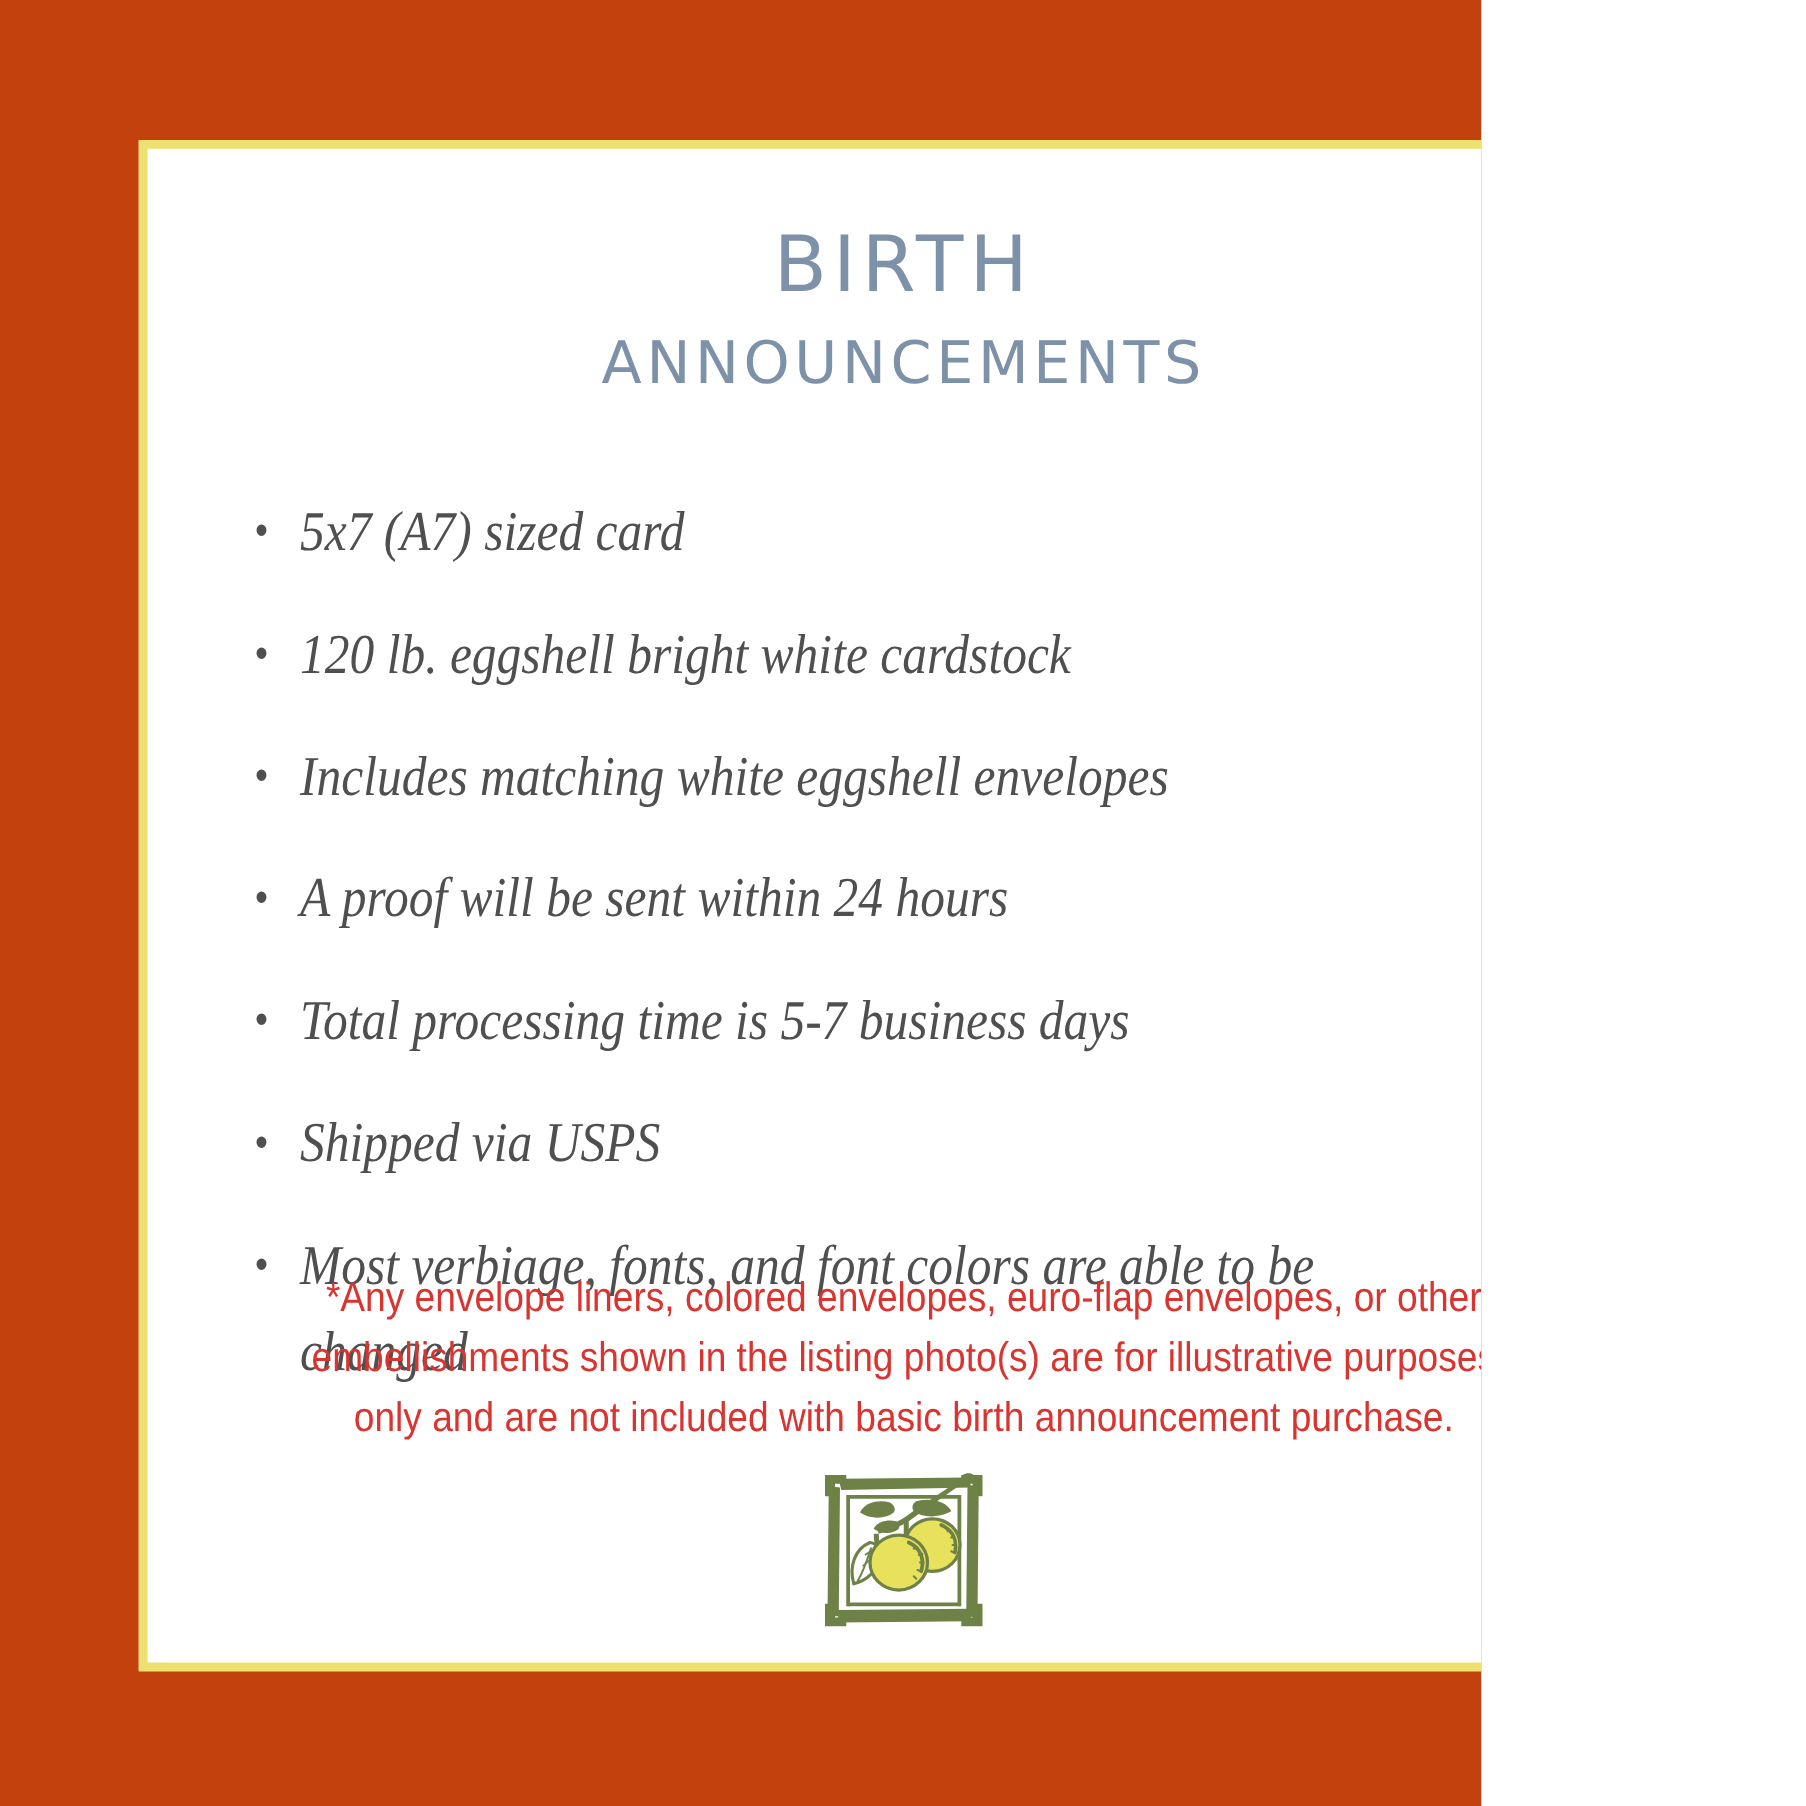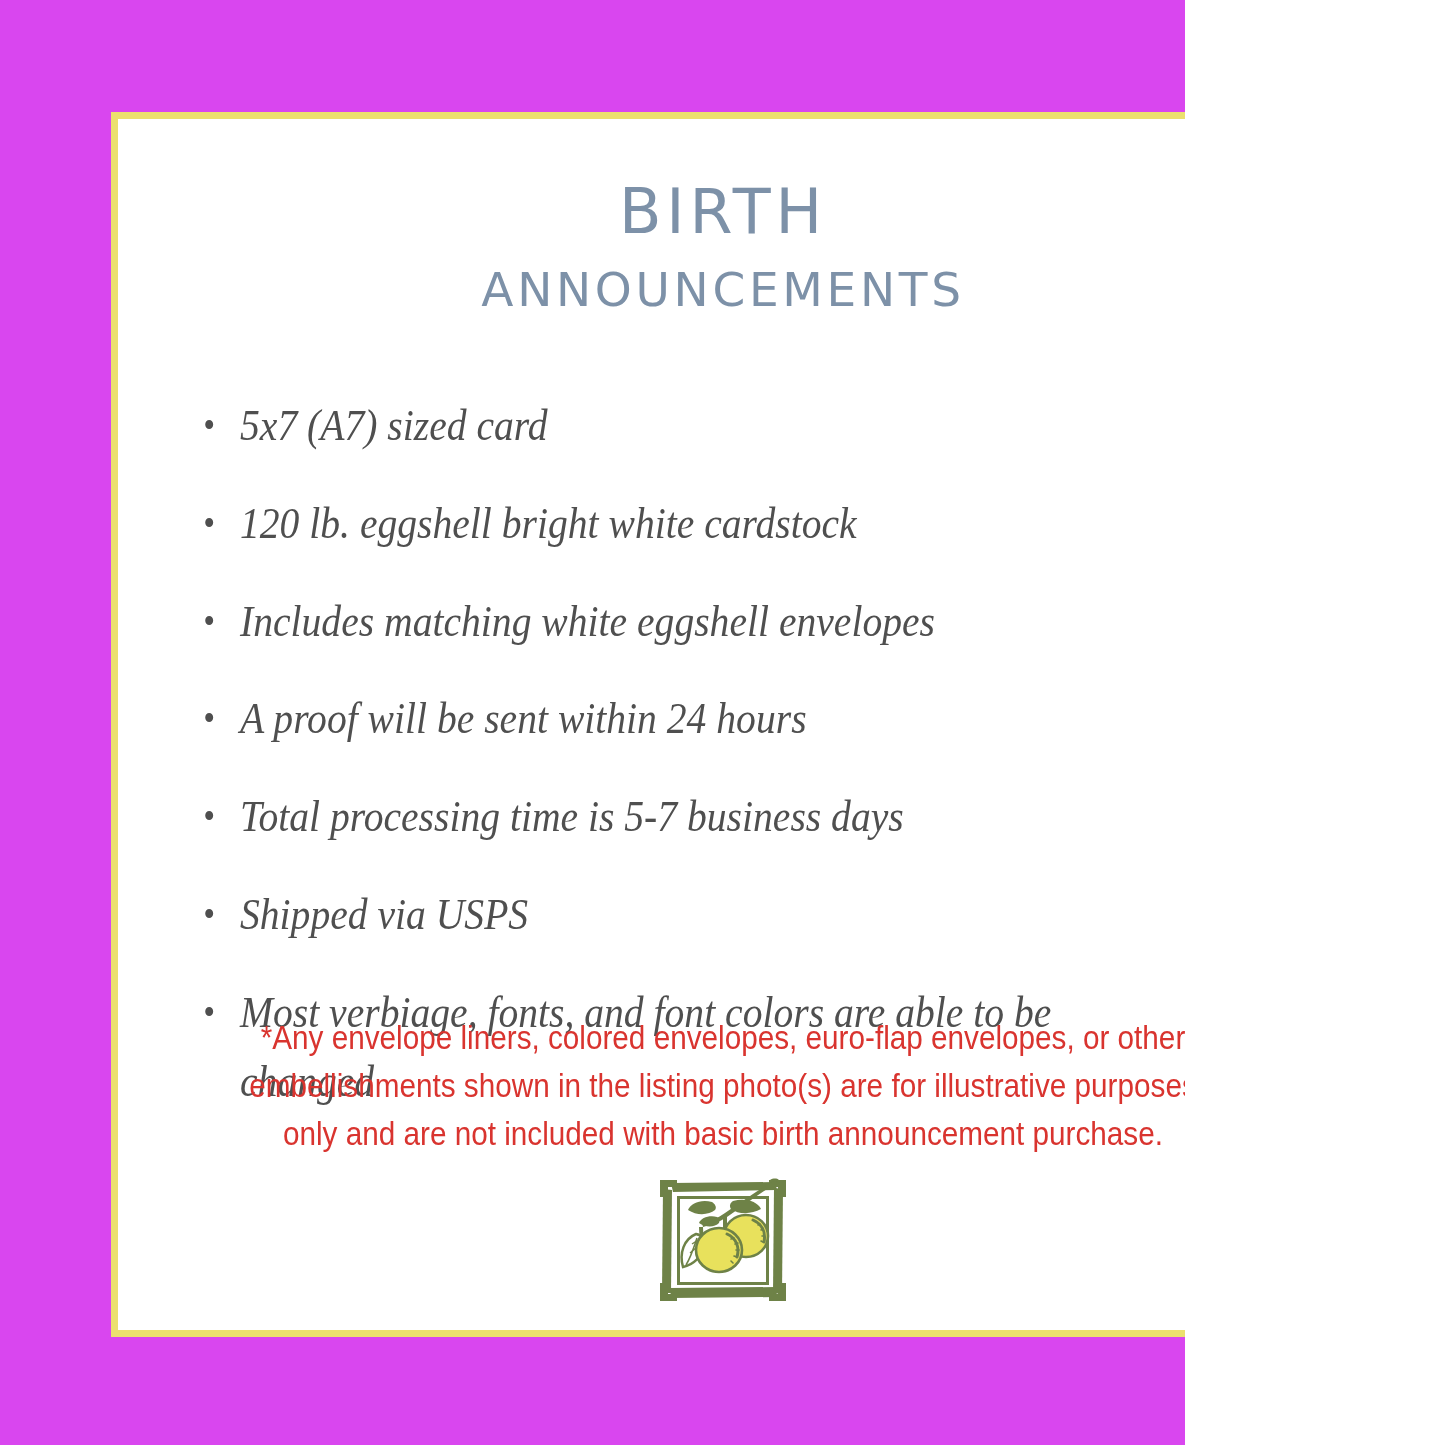--- a/index.html
+++ b/index.html
@@ -5,21 +5,21 @@
   html, body {
     margin: 0;
     padding: 0;
     background: #ffffff;
   }
 
   .page {
     position: relative;
     width: 1185px;
     height: 1445px;
-    background: #d946ef;
+    background: #c2410c;
     overflow: hidden;
     font-family: "Liberation Serif", "DejaVu Serif", serif;
   }
 
   
   .frame {
     position: absolute;
     left: 111px;
     top: 112px;
     width: 1224px;

